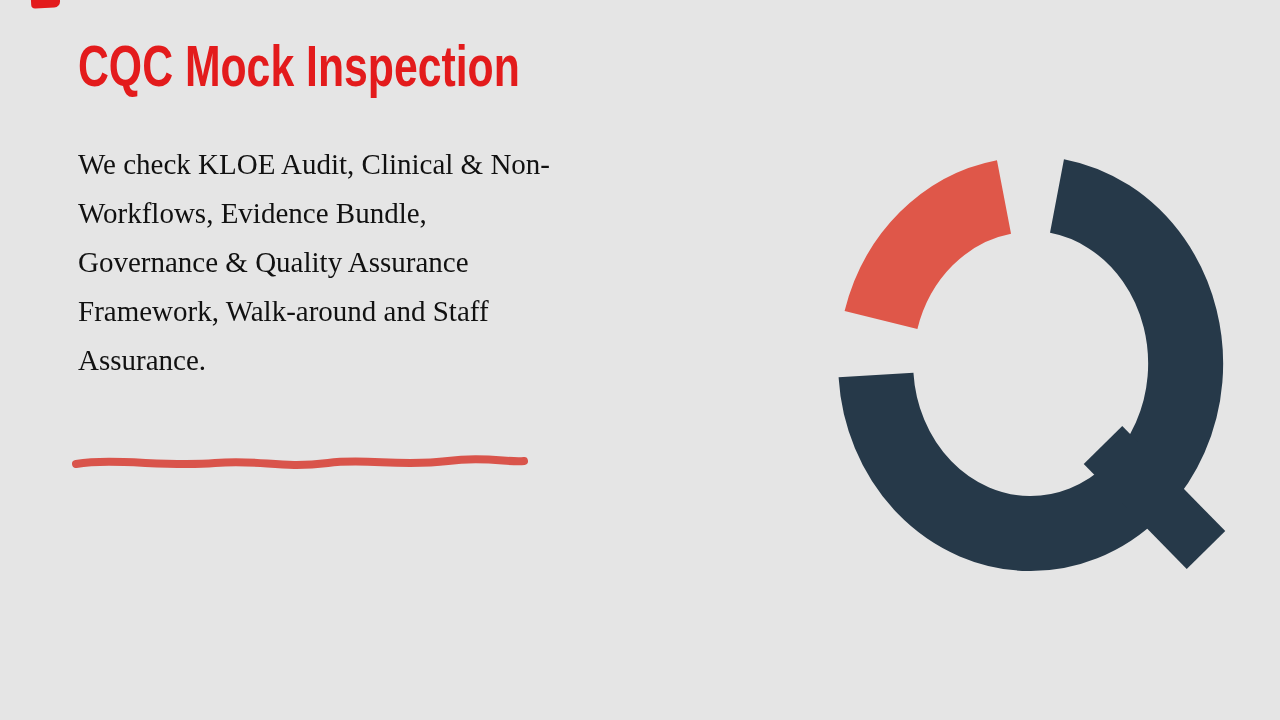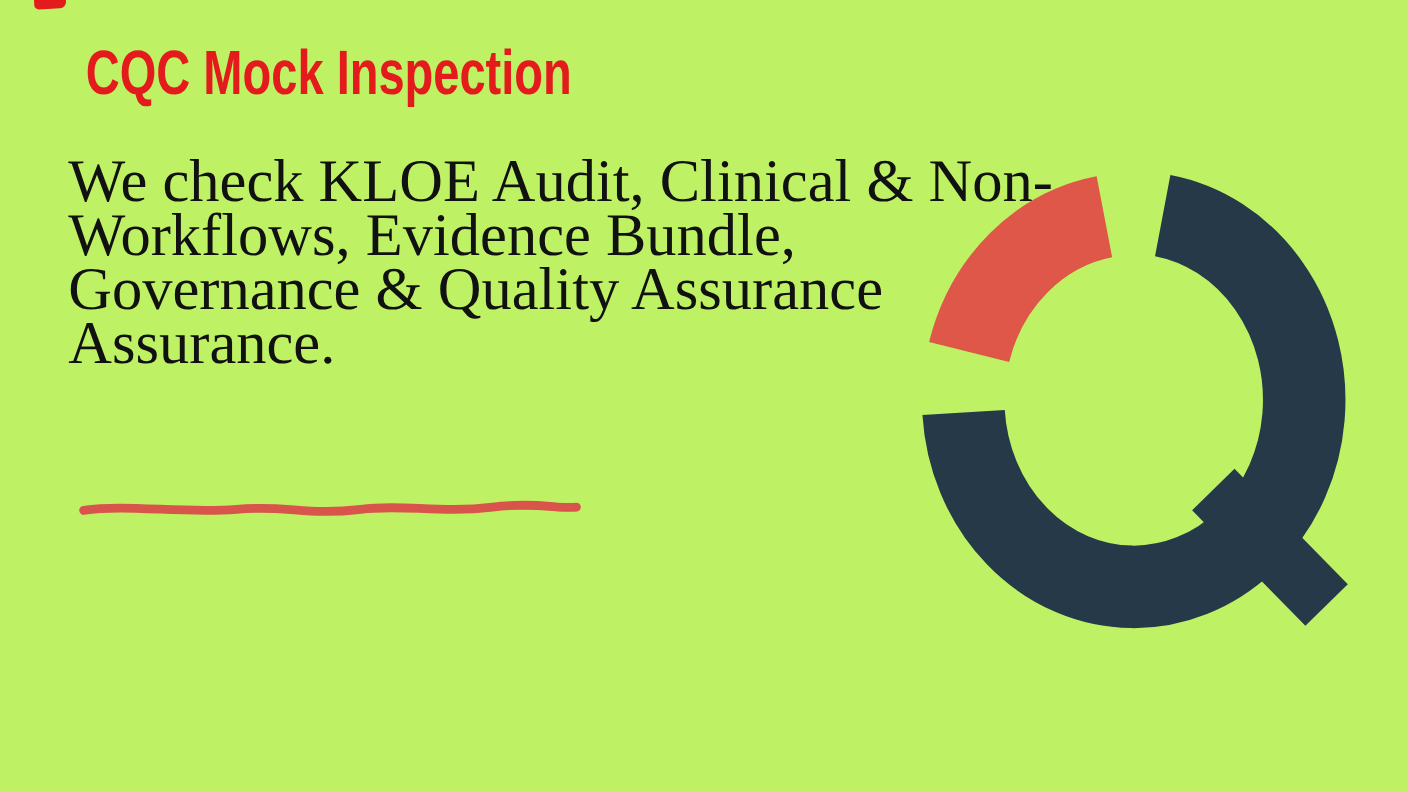--- a/index.html
+++ b/index.html
@@ -31,53 +31,54 @@
     font-size: 57px;
     line-height: 1.0;
     color: #e31b1c;
     letter-spacing: 0px;
     transform: scaleX(0.75);
     transform-origin: left top;
     white-space: nowrap;
   }
   .body-text {
     position: absolute;
-    left: 62px;
+    left: 78px;
     top: 140px;
     font-family: "Liberation Serif", serif;
-    font-size: 55px;
+    font-size: 29px;
     line-height: 49px;
     color: #111111;
     letter-spacing: 0px;
   }
   .body-text span { display: block; white-space: nowrap; }
   .underline-squiggle {
     position: absolute;
     left: 70px;
     top: 450px;
   }
   .logo {
     position: absolute;
     left: 838px;
     top: 150px;
   }
 </style>
 </head>
 <body>
 
-<div class="slide" style="background: #bef264;">
+<div class="slide" style="background: #e5e5e5;">
 
   <div class="top-edge-fragment" style="background: rgb(227, 27, 28);"></div>
 
   <h1 class="title" style="color: rgb(227, 27, 28);">CQC Mock Inspection</h1>
 
   <div class="body-text" style="color: rgb(17, 17, 17);">
     <span>We check KLOE Audit, Clinical &amp; Non-</span>
     <span>Workflows, Evidence Bundle,</span>
     <span>Governance &amp; Quality Assurance</span>
+    <span>Framework, Walk-around and Staff</span>
     <span>Assurance.</span>
   </div>
 
   <svg class="underline-squiggle" width="460" height="26" viewBox="0 0 460 26">
     <path d="M6,14 C45,8 95,17 145,13 C192,9 208,19 258,13 C296,8 330,17 378,11 C415,6 440,13 454,11" fill="none" stroke-width="8" stroke-linecap="round" stroke="#d9544b"></path>
     <path d="M250,13 C290,9 320,16 366,11" fill="none" stroke-width="3" stroke-linecap="round" opacity="0.55" stroke="#d9544b"></path>
   </svg>
 
   <svg class="logo" width="390" height="424" viewBox="0 0 390 424">
 

